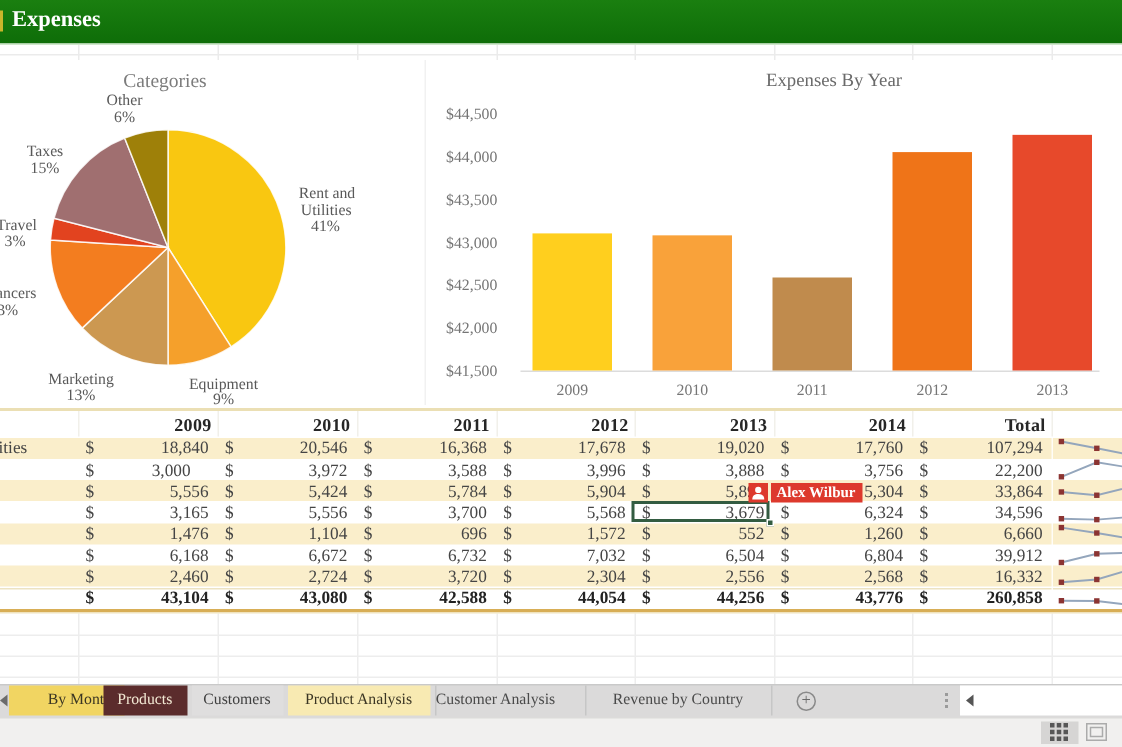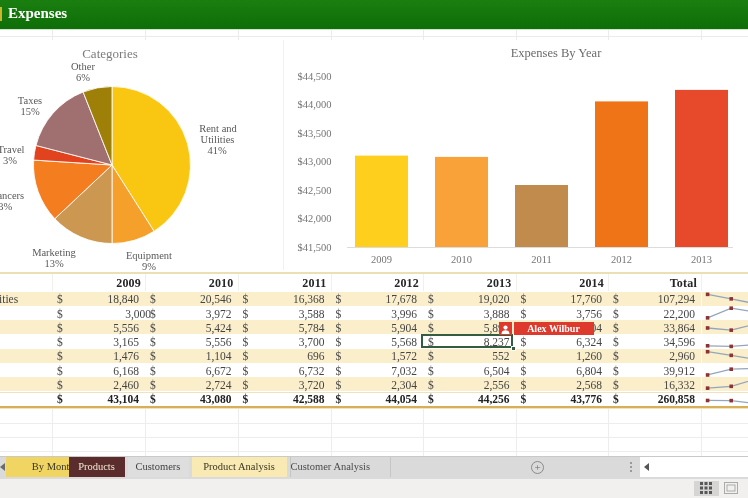--- a/index.html
+++ b/index.html
@@ -117,21 +117,21 @@
     <div class="v" style="left:249.5px;top:292.3px;width:75px">16,368</div>
     <div class="d" style="left:335.5px;top:292.3px">$</div>
     <div class="v" style="left:342.0px;top:292.3px;width:75px">17,678</div>
     <div class="d" style="left:428.0px;top:292.3px">$</div>
     <div class="v" style="left:434.5px;top:292.3px;width:75px">19,020</div>
     <div class="d" style="left:520.5px;top:292.3px">$</div>
     <div class="v" style="left:527.0px;top:292.3px;width:75px">17,760</div>
     <div class="d" style="left:613.0px;top:292.3px">$</div>
     <div class="v" style="left:620.0px;top:292.3px;width:75px">107,294</div>
     <div class="d" style="left:57.0px;top:306.6px">$</div>
-    <div class="v" style="left:76px;top:306.6px;width:75px">3,000</div>
+    <div class="v" style="left:52px;top:306.6px;width:75px">3,000</div>
     <div class="d" style="left:150.0px;top:306.6px">$</div>
     <div class="v" style="left:156.5px;top:306.6px;width:75px">3,972</div>
     <div class="d" style="left:242.5px;top:306.6px">$</div>
     <div class="v" style="left:249.5px;top:306.6px;width:75px">3,588</div>
     <div class="d" style="left:335.5px;top:306.6px">$</div>
     <div class="v" style="left:342.0px;top:306.6px;width:75px">3,996</div>
     <div class="d" style="left:428.0px;top:306.6px">$</div>
     <div class="v" style="left:434.5px;top:306.6px;width:75px">3,888</div>
     <div class="d" style="left:520.5px;top:306.6px">$</div>
     <div class="v" style="left:527.0px;top:306.6px;width:75px">3,756</div>
@@ -153,39 +153,39 @@
     <div class="v" style="left:620.0px;top:320.9px;width:75px">33,864</div>
     <div class="d" style="left:57.0px;top:335.1px">$</div>
     <div class="v" style="left:64.0px;top:335.1px;width:75px">3,165</div>
     <div class="d" style="left:150.0px;top:335.1px">$</div>
     <div class="v" style="left:156.5px;top:335.1px;width:75px">5,556</div>
     <div class="d" style="left:242.5px;top:335.1px">$</div>
     <div class="v" style="left:249.5px;top:335.1px;width:75px">3,700</div>
     <div class="d" style="left:335.5px;top:335.1px">$</div>
     <div class="v" style="left:342.0px;top:335.1px;width:75px">5,568</div>
     <div class="d" style="left:428.0px;top:335.1px">$</div>
-    <div class="v" style="left:434.5px;top:335.1px;width:75px">8,237</div>
+    <div class="v" style="left:434.5px;top:335.1px;width:75px">3,679</div>
     <div class="d" style="left:520.5px;top:335.1px">$</div>
     <div class="v" style="left:527.0px;top:335.1px;width:75px">6,324</div>
     <div class="d" style="left:613.0px;top:335.1px">$</div>
     <div class="v" style="left:620.0px;top:335.1px;width:75px">34,596</div>
     <div class="d" style="left:57.0px;top:349.4px">$</div>
     <div class="v" style="left:64.0px;top:349.4px;width:75px">1,476</div>
     <div class="d" style="left:150.0px;top:349.4px">$</div>
     <div class="v" style="left:156.5px;top:349.4px;width:75px">1,104</div>
     <div class="d" style="left:242.5px;top:349.4px">$</div>
     <div class="v" style="left:249.5px;top:349.4px;width:75px">696</div>
     <div class="d" style="left:335.5px;top:349.4px">$</div>
     <div class="v" style="left:342.0px;top:349.4px;width:75px">1,572</div>
     <div class="d" style="left:428.0px;top:349.4px">$</div>
     <div class="v" style="left:434.5px;top:349.4px;width:75px">552</div>
     <div class="d" style="left:520.5px;top:349.4px">$</div>
     <div class="v" style="left:527.0px;top:349.4px;width:75px">1,260</div>
     <div class="d" style="left:613.0px;top:349.4px">$</div>
-    <div class="v" style="left:620.0px;top:349.4px;width:75px">2,960</div>
+    <div class="v" style="left:620.0px;top:349.4px;width:75px">6,660</div>
     <div class="d" style="left:57.0px;top:363.7px">$</div>
     <div class="v" style="left:64.0px;top:363.7px;width:75px">6,168</div>
     <div class="d" style="left:150.0px;top:363.7px">$</div>
     <div class="v" style="left:156.5px;top:363.7px;width:75px">6,672</div>
     <div class="d" style="left:242.5px;top:363.7px">$</div>
     <div class="v" style="left:249.5px;top:363.7px;width:75px">6,732</div>
     <div class="d" style="left:335.5px;top:363.7px">$</div>
     <div class="v" style="left:342.0px;top:363.7px;width:75px">7,032</div>
     <div class="d" style="left:428.0px;top:363.7px">$</div>
     <div class="v" style="left:434.5px;top:363.7px;width:75px">6,504</div>
@@ -251,29 +251,30 @@
       <rect x="729.4" y="398.82" width="3.6" height="3.6" fill="#8B3432"></rect>
     </svg>
 
 <div style="position:absolute;left:421px;top:333.6px;width:92px;height:14.8px;border:2px solid #335C41;box-sizing:border-box"></div>
 <div style="position:absolute;left:510.5px;top:345.8px;width:3.5px;height:3.5px;background:#335C41;border:1px solid #fff"></div>
 <div style="position:absolute;left:498.5px;top:321.5px;width:13px;height:13px;background:#DD392D">
 <svg width="13" height="13" viewBox="0 0 13 13">
         <circle cx="6.5" cy="4.6" r="2.1" fill="#fff"></circle>
         <path d="M2.5,11 C2.5,8.3 4.2,7.3 6.5,7.3 C8.8,7.3 10.5,8.3 10.5,11 Z" fill="#fff"></path>
       </svg></div>
-<div style="position:absolute;left:513.5px;top:321.5px;width:80px;height:13px;background:#DD392D;color:#fff;font-size:10px;font-weight:bold;line-height:13px;text-align:center">Alex Wilbur</div>
+<div style="position:absolute;left:513.5px;top:321.5px;width:61px;height:13px;background:#DD392D;color:#fff;font-size:10px;font-weight:bold;line-height:13px;text-align:center">Alex Wilbur</div>
 
 <div style="position:absolute;left:0;top:455.5px;width:748px;height:22px;background:#DBDADA;border-top:1px solid #C9C9C9;box-sizing:border-box"></div>
     <div style="position:absolute;left:0;top:463px;width:0;height:0;border-top:4px solid transparent;border-bottom:4px solid transparent;border-right:5px solid #6b6b6b"></div>
     <div style="position:absolute;left:6px;top:456.5px;width:58.5px;height:20.5px;background:#F1D562;color:#3A3523;font-size:10.5px;line-height:20.5px;text-align:center;padding-left:18px;">By Month</div>
     <div style="position:absolute;left:68.5px;top:456.5px;width:56px;height:20.5px;background:#5B2C2C;color:#F3E9D4;font-size:10.5px;line-height:20.5px;text-align:center;">Products</div>
     <div style="position:absolute;left:127.5px;top:456.5px;width:61px;height:20.5px;background:#DFDEDE;color:#3F3F3F;font-size:10.5px;line-height:20.5px;text-align:center;">Customers</div>
     <div style="position:absolute;left:191.5px;top:456.5px;width:95px;height:20.5px;background:#F8EAB2;color:#3A3523;font-size:10.5px;line-height:20.5px;text-align:center;">Product Analysis</div>
     <div style="position:absolute;left:289.5px;top:456.5px;width:101px;height:20.5px;color:#4A4A4A;font-size:10.5px;line-height:20.5px;border-left:1px solid #C6C6C6;border-right:1px solid #C6C6C6;box-sizing:border-box">Customer Analysis</div>
+    <div style="position:absolute;left:390.5px;top:456.5px;width:124px;height:20.5px;color:#4A4A4A;font-size:10.5px;line-height:20.5px;text-align:center;border-right:1px solid #C6C6C6;box-sizing:border-box">Revenue by Country</div>
     <div style="position:absolute;left:531px;top:460.5px;width:13px;height:13px;border:1px solid #8a8a8a;border-radius:50%;box-sizing:border-box;color:#6a6a6a;font-size:11px;line-height:11px;text-align:center">+</div>
     <div style="position:absolute;left:629.5px;top:462px;width:2px;height:2px;background:#9a9a9a"></div>
     <div style="position:absolute;left:629.5px;top:466px;width:2px;height:2px;background:#9a9a9a"></div>
     <div style="position:absolute;left:629.5px;top:470px;width:2px;height:2px;background:#9a9a9a"></div>
     <div style="position:absolute;left:639.5px;top:456.5px;width:108.5px;height:20.5px;background:#fff"></div>
     <div style="position:absolute;left:644px;top:463px;width:0;height:0;border-top:4px solid transparent;border-bottom:4px solid transparent;border-right:5.5px solid #555"></div>
 <div style="position:absolute;left:0;top:477.5px;width:748px;height:20.5px;background:#F1F0EF;border-top:1px solid #DCDBDA;box-sizing:border-box"></div>
     <div style="position:absolute;left:694px;top:480.5px;width:25px;height:15px;background:#D6D5D4"></div>
 <svg style="position:absolute;left:700px;top:482px" width="12" height="12" viewBox="0 0 12 12">
 <g fill="#575757">

